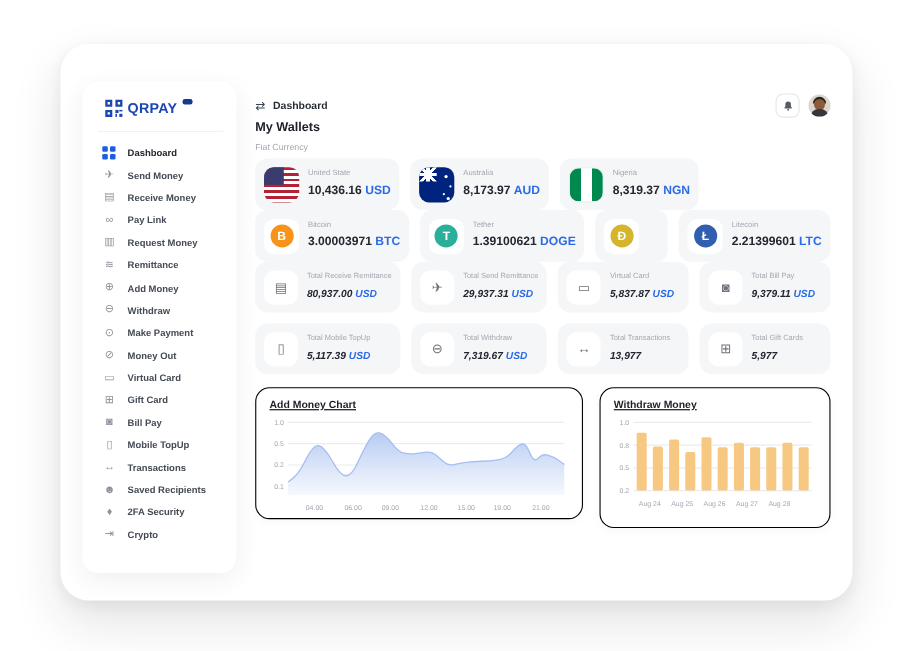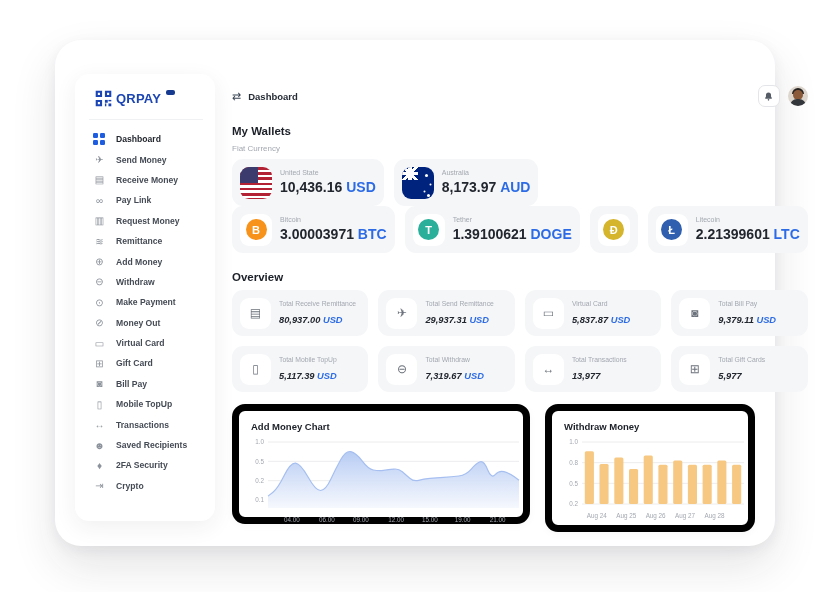--- a/index.html
+++ b/index.html
@@ -27,26 +27,26 @@
   .crumb { display:flex; align-items:center; gap:7px; }
   .crumb-icon { font-size:11px; color:#3a4553; }
   .crumb-label { font-size:9.5px; font-weight:700; color:#262c36; }
   .top-actions { display:flex; align-items:center; gap:8px; }
   .bell-btn { width:22px; height:22px; border:1px solid #e4e5e8; border-radius:7px; background:#fff;
               display:flex; align-items:center; justify-content:center; cursor:pointer; }
   .avatar { width:20px; height:20px; border-radius:50%; background:#ddd6ce; position:relative; overflow:hidden; cursor:pointer; }
   .av-face { position:absolute; left:5px; top:4px; width:10px; height:10px; border-radius:50%; background:#8a5a3b; }
   .av-hair { position:absolute; left:4px; top:2px; width:12px; height:6px; border-radius:6px 6px 0 0; background:#262220; }
   .av-body { position:absolute; left:2px; top:13px; width:16px; height:9px; border-radius:7px 7px 0 0; background:#33373c; }
-  .section-title { font-size:11.5px; font-weight:800; color:#1b1f27; margin:18px 0 7px 0; }
+  .section-title { font-size:11.5px; font-weight:800; color:#1b1f27; margin:3px 0 7px 0; }
   .sub-label { font-size:8px; color:#a3a8b0; margin:3px 0 6px 0; }
   .cards-grid { display:grid; grid-template-columns:repeat(4,1fr); gap:10px; }
   .wallet-card { background:#f5f6f8; border-radius:11px; padding:7px 8px; display:flex; align-items:center; gap:8px; height:47px; cursor:pointer; }
   .wc-label { display:block; font-size:7px; color:#a3a8b0; margin-bottom:2px; }
-  .wc-amount { font-size:14px; font-weight:700; color:#22262e; white-space:nowrap;margin-top:44px; }
+  .wc-amount { font-size:11px; font-weight:700; color:#22262e; white-space:nowrap;margin-top:44px; }
   .wc-code { color:#2c6be5; }
   .flag { width:32px; height:32px; min-width:32px; border-radius:9px; position:relative; overflow:hidden; }
   .flag-us { background:repeating-linear-gradient(180deg,#b22234 0 2.6px,#fff 2.6px 5.2px); }
   .flag-us::after { content:""; position:absolute; left:0; top:0; width:55%; height:50%; background:#3c3b6e; }
   .flag-au { background:#00247d; }
   .flag-au::before { content:""; position:absolute; left:0; top:0; width:16px; height:13px;
       background:linear-gradient(45deg,transparent 44%,#fff 44% 56%,transparent 56%),
                  linear-gradient(-45deg,transparent 44%,#fff 44% 56%,transparent 56%),
                  linear-gradient(90deg,transparent 40%,#fff 40% 60%,transparent 60%),
                  linear-gradient(0deg,transparent 40%,#fff 40% 60%,transparent 60%); }
@@ -55,21 +55,21 @@
   .flag-de { background:linear-gradient(180deg,#111 0 33%,#dd0000 33% 66%,#ffce00 66% 100%); }
   .flag-ng { background:linear-gradient(90deg,#00894f 0 33%,#fff 33% 66%,#00894f 66% 100%); border:1px solid #eceff1; }
   .coin-tile { width:32px; height:32px; min-width:32px; border-radius:9px; background:#fff; display:flex; align-items:center; justify-content:center; }
   .coin-circle { width:21px; height:21px; border-radius:50%; color:#fff; font-size:11px; font-weight:800; display:flex; align-items:center; justify-content:center; }
   .stat-card { background:#f5f6f8; border-radius:11px; padding:7px 8px; display:flex; align-items:center; gap:8px; height:46px; cursor:pointer; }
   .stat-tile { width:31px; height:31px; min-width:31px; border-radius:9px; background:#fff; display:flex; align-items:center; justify-content:center;
                font-size:12px; color:#6d737c; }
   .stat-label { display:block; font-size:6.8px; color:#a3a8b0; margin-bottom:2px; white-space:nowrap; }
   .stat-value { font-size:9.3px; font-weight:700; color:#22262e; white-space:nowrap;font-style:italic; }
   .charts-row { display:flex; gap:15px; margin-top:12px; }
-  .chart-card { background:#fff; border:7px solid #000000; border-radius:13px; padding:10px 12px 10px 12px; box-shadow:0 2px 8px rgba(40,45,60,.03); }
+  .chart-card { background:#fff; border:1px solid #000000; border-radius:13px; padding:10px 12px 10px 12px; box-shadow:0 2px 8px rgba(40,45,60,.03);text-decoration:underline; }
   .chart-card.left { width:298px; height:120px; }
   .chart-card.right { width:210px; height:128px; }
   .chart-title { font-size:9.5px; font-weight:800; color:#1b1f27; display:block; margin-bottom:2px; }
   .chart-svg { display:block; }
   svg text { font-family:"Liberation Sans", sans-serif; }
 </style>
 </head>
 <body>
 
 <div class="frame">
@@ -205,20 +205,27 @@
       <span class="wc-amount"><b class="amt">10,436.16</b> <b class="wc-code">USD</b></span>
     </span>
   </div>
         <div class="wallet-card">
     <span class="flag flag-au"></span>
     <span>
       <span class="wc-label">Australia</span>
       <span class="wc-amount"><b class="amt">8,173.97</b> <b class="wc-code">AUD</b></span>
     </span>
   </div>
+        <div class="wallet-card">
+    <span class="flag flag-ng"></span>
+    <span>
+      <span class="wc-label">Nigeria</span>
+      <span class="wc-amount"><b class="amt">8,319.37</b> <b class="wc-code">NGN</b></span>
+    </span>
+  </div>
       </div>
 
     <div class="cards-grid" id="crypto-grid">
         <div class="wallet-card">
     <span class="coin-tile">
             <span class="coin-circle" style="background: rgb(247, 147, 26);">B</span>
           </span>
     <span>
       <span class="wc-label">Bitcoin</span>
       <span class="wc-amount"><b class="amt">3.00003971</b> <b class="wc-code">BTC</b></span>
@@ -242,21 +249,20 @@
     <span class="coin-tile">
             <span class="coin-circle" style="background: rgb(47, 95, 174);">Ł</span>
           </span>
     <span>
       <span class="wc-label">Litecoin</span>
       <span class="wc-amount"><b class="amt">2.21399601</b> <b class="wc-code">LTC</b></span>
     </span>
   </div>
       </div>
 
-    <h2 class="section-title">Overview</h2>
     <div class="cards-grid" id="stats-grid">
         <div class="stat-card">
     <span class="stat-tile">▤</span>
     <span>
       <span class="stat-label">Total Receive Remittance</span>
       <span class="stat-value"><b class="amt">80,937.00</b> <b class="wc-code">USD</b></span>
     </span>
   </div>
         <div class="stat-card">
     <span class="stat-tile">✈</span>

